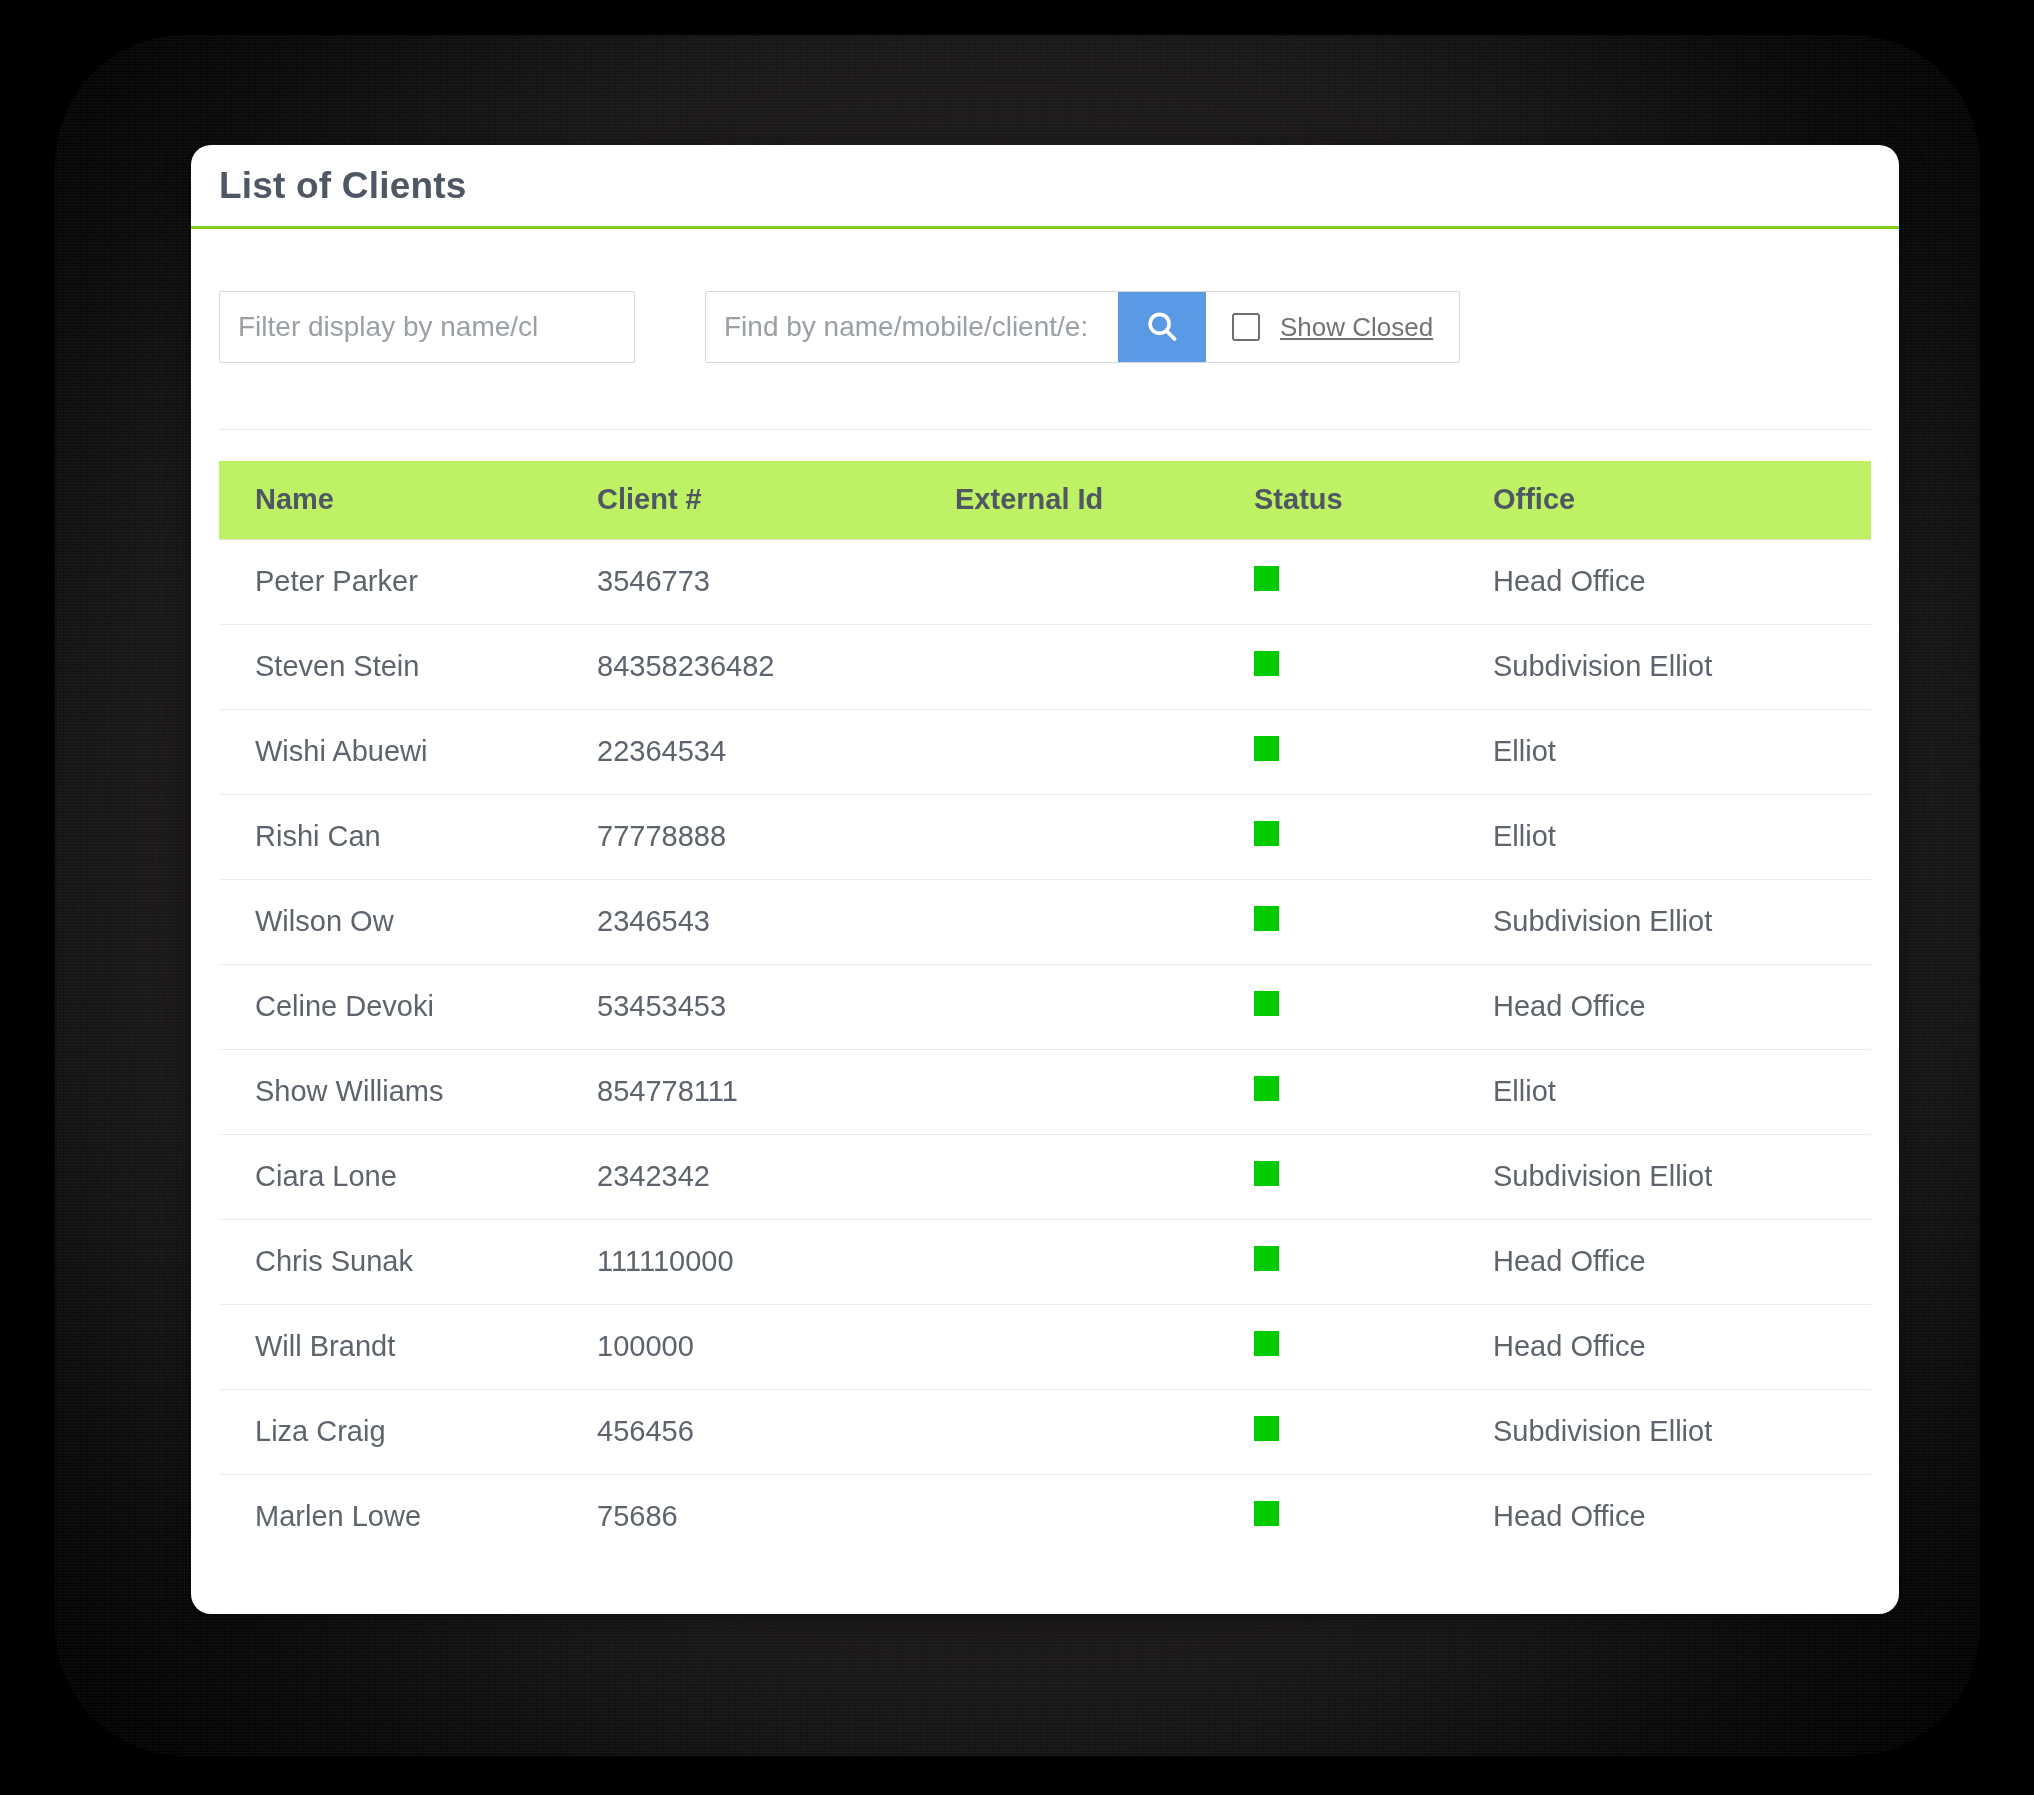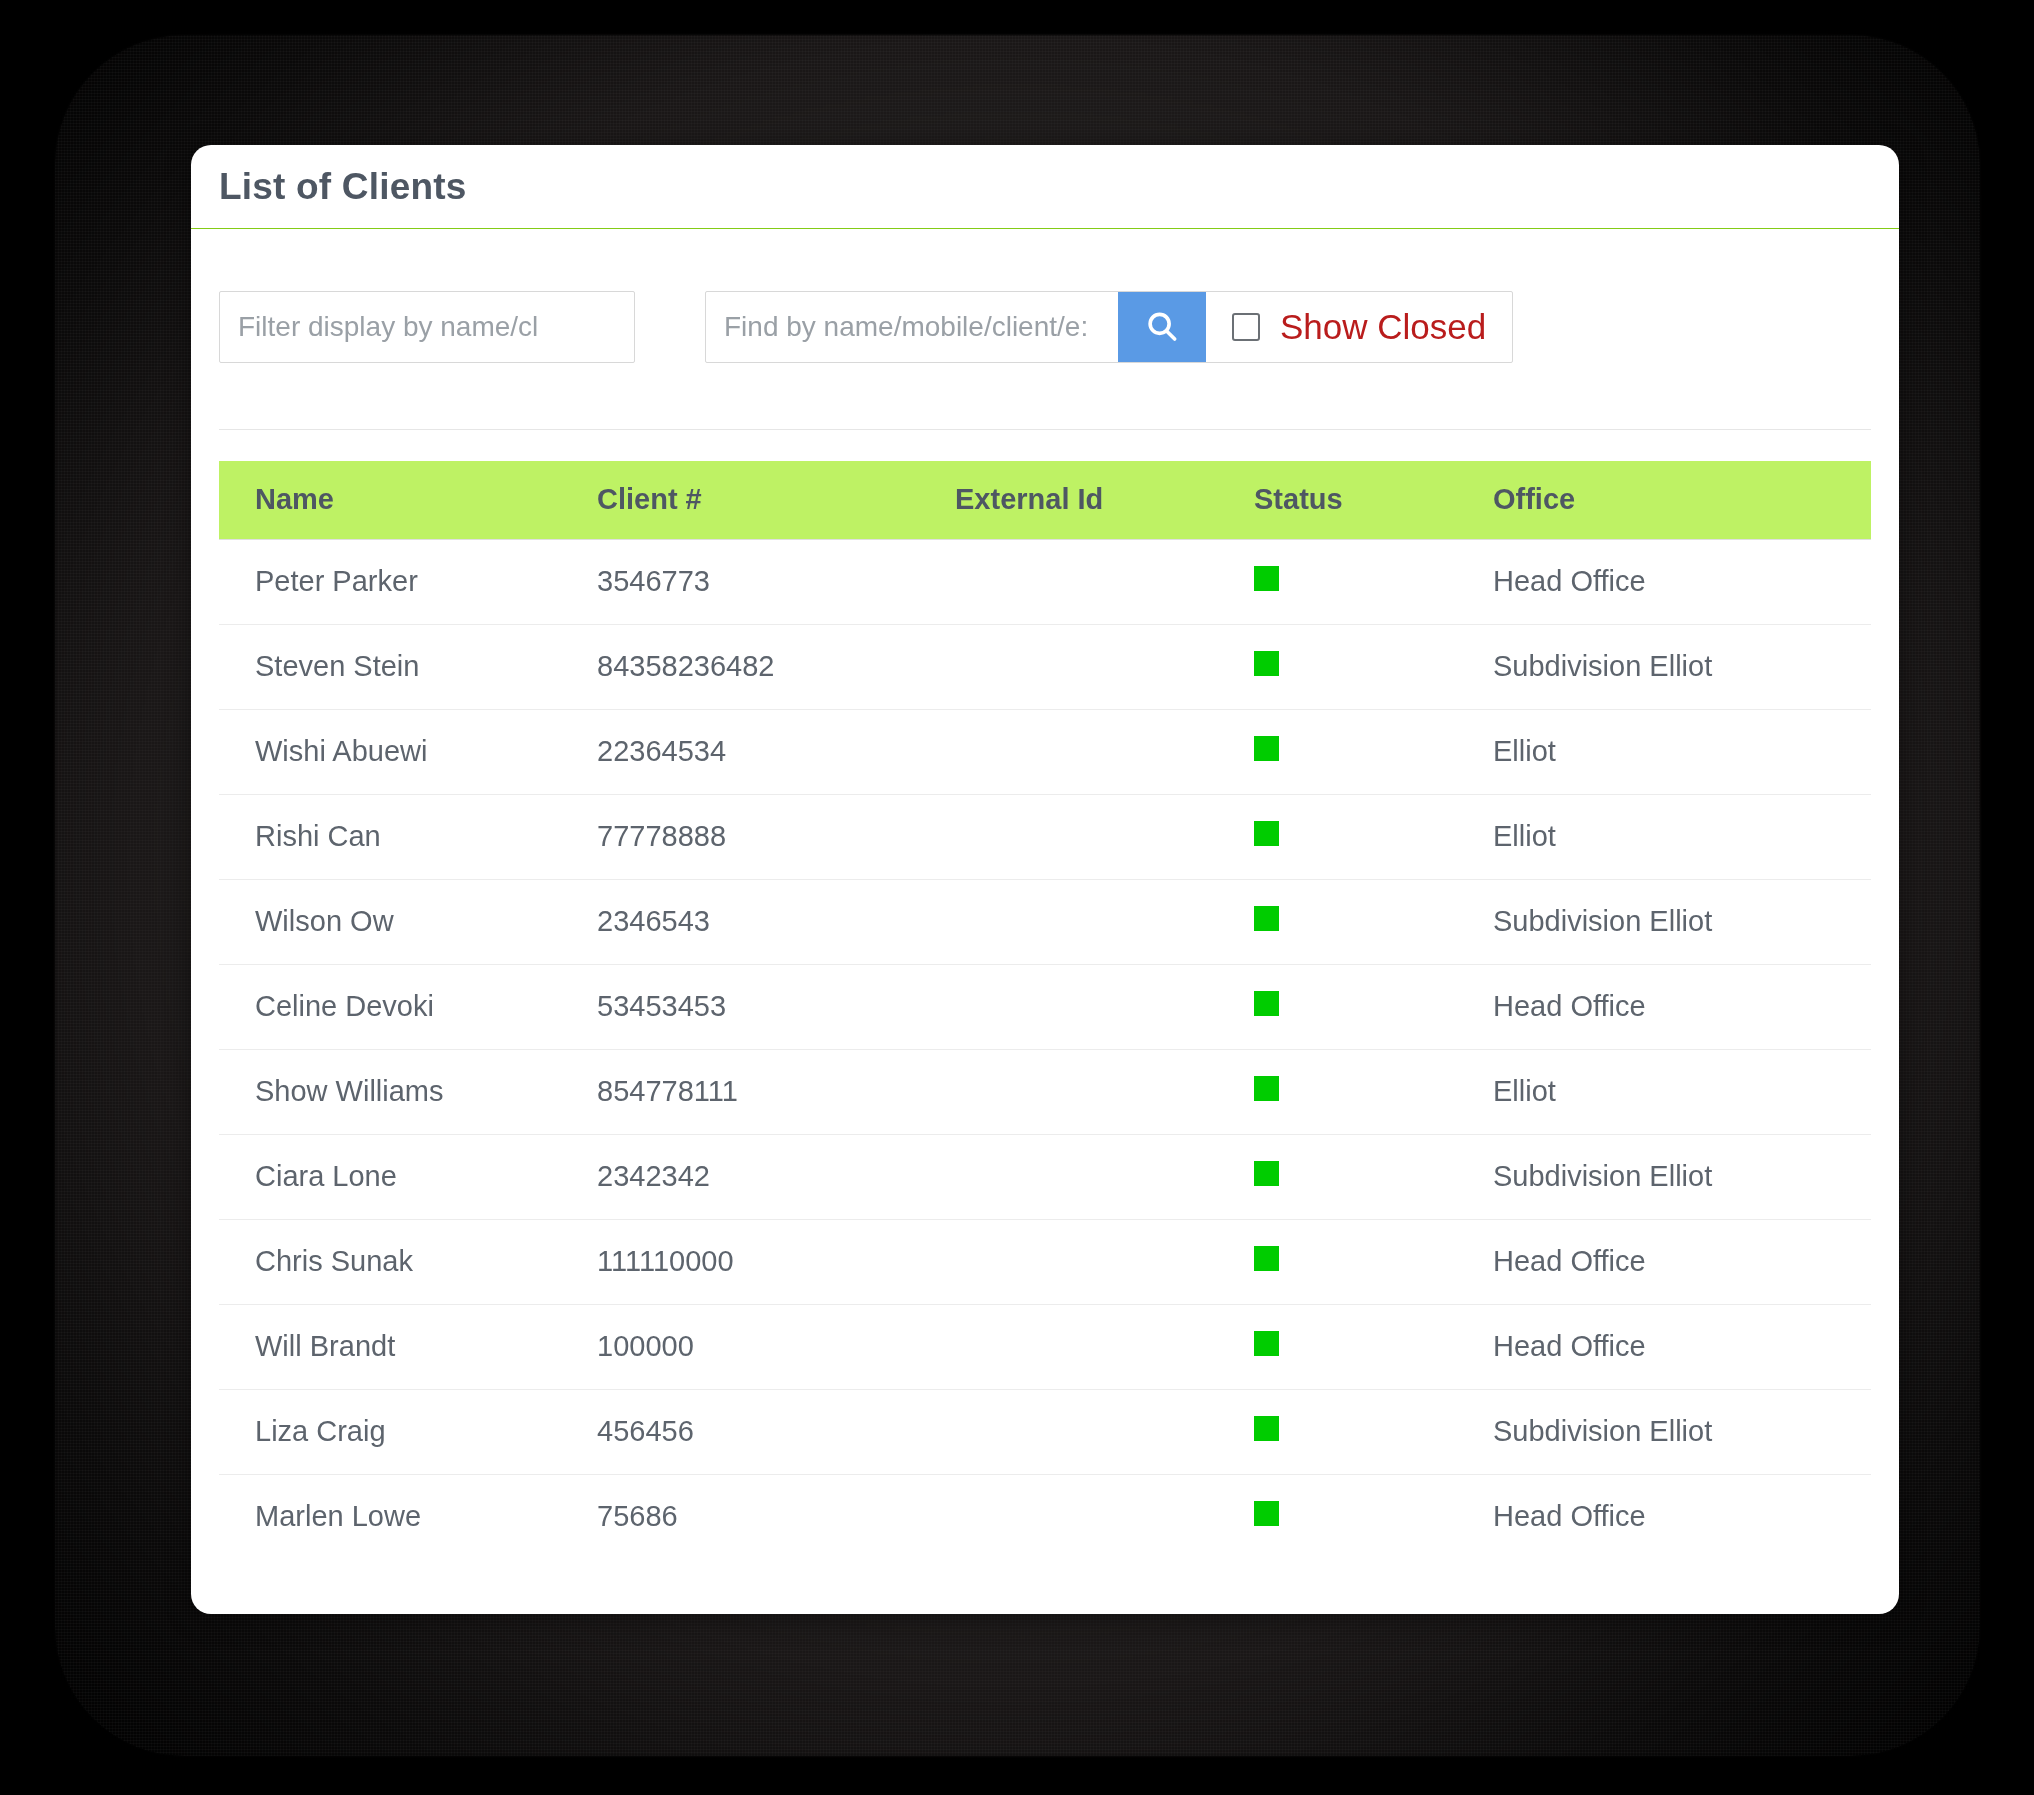--- a/index.html
+++ b/index.html
@@ -53,21 +53,21 @@
     width: 1708px;
     height: 1469px;
     background: #ffffff;
     border-radius: 20px;
     box-shadow: 0 4px 26px rgba(0,0,0,.45);
     overflow: hidden;
   }
 
   #card-header {
     height: 84px;
-    border-bottom: 1px solid #84cc16;
+    border-bottom: 3px solid #84cc16;
     display: flex;
     align-items: center;
     padding: 0 28px;
   }
   #page-title {
     font-size: 37px;
     font-weight: bold;
     color: #4e5763;
     letter-spacing: 0.2px;
   }
@@ -140,23 +140,24 @@
   #show-closed-box {
     width: 28px;
     height: 28px;
     border: 2px solid #6b7075;
     border-radius: 3px;
     background: #fff;
     cursor: pointer;
     flex: 0 0 auto;
   }
   #show-closed-label {
-    font-size: 35px;
-    color: #b91c1c;
+    font-size: 26px;
+    color: #737373;
     white-space: nowrap;
+    text-decoration: underline;
   }
 
   
   #controls-divider {
     margin-top: 60px;
     border-top: 1px solid #e6e6e6;
   }
 
   
   #clients-table {

